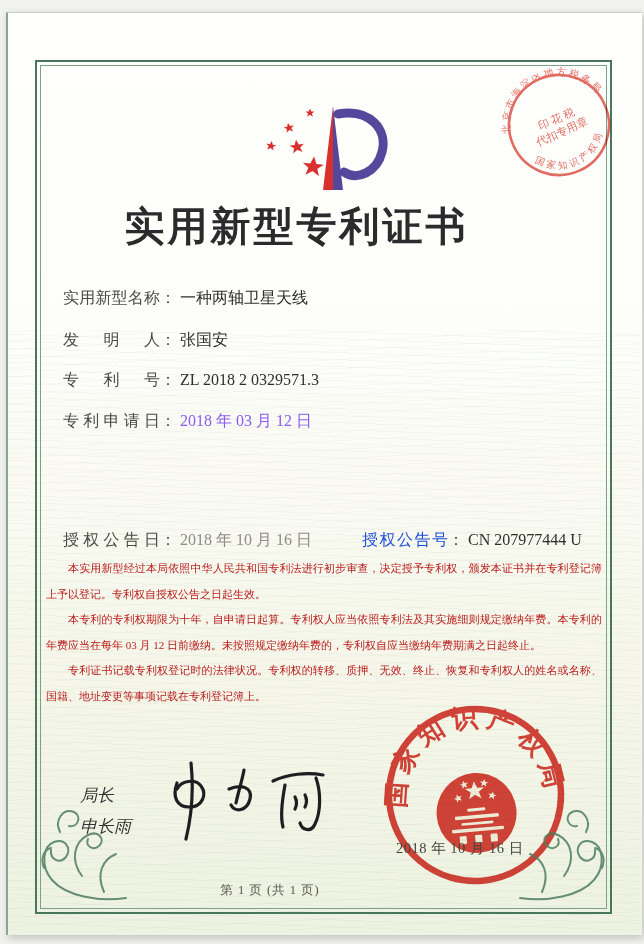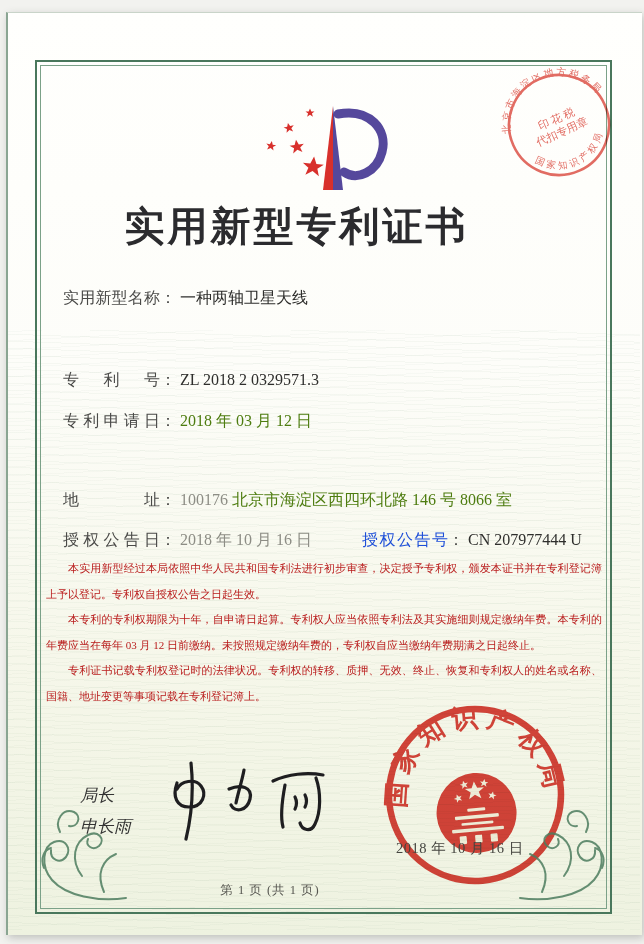--- a/index.html
+++ b/index.html
@@ -24,21 +24,21 @@
   
   .title{position:absolute;left:0;top:199px;width:593px;text-align:center;
     font-size:40px;font-weight:600;letter-spacing:3px;color:#2b2b2e;}
   
   .frow{position:absolute;left:63px;font-size:16px;color:#2f2f2f;white-space:nowrap;}
   .jlabel{display:inline-block;width:97px;text-align:justify;text-align-last:justify;
     color:#4a4a48;vertical-align:bottom;}
   .colon{color:#4a4a48;}
   .fval{color:#2e2e2c;}
   .fval-light{color:#8d8d85;}
-  .fval-mid{color:#4d7c0f;}
+  .fval-mid{color:#8b5cf6;}
   .grant-group{position:absolute;left:299px;top:0;white-space:nowrap;}
   .jlabel-5{display:inline-block;width:86px;text-align:justify;text-align-last:justify;color:#1d4ed8;}
   
   .body-text{position:absolute;left:46px;top:556px;width:556px;font-size:11px;
     line-height:25.5px;color:#b91c1c;text-align:justify;font-family:Liberation Serif, serif;}
   .body-text p{margin:0;text-indent:2em;}
   
   .director{position:absolute;left:80px;top:780px;font-size:17px;color:#333;line-height:31px;font-style:italic;}
   .sig{position:absolute;left:146px;top:756px;}
   
@@ -123,32 +123,31 @@
     <polygon points="73,6 83,90 73,90" fill="#55489c"></polygon>
     <path d="M 78 14 C 110 8 128 30 122 52 C 117 72 97 81 84 72" fill="none" stroke="#55489c" stroke-width="9" stroke-linecap="round"></path>
   </svg>
 
   <div class="title">实用新型专利证书</div>
 
   <div class="frow" style="top:288px">
     <span class="jlabel">实用新型名称</span><span class="colon">：</span>
     <span class="fval">一种两轴卫星天线</span>
   </div>
+  <div class="frow" style="top:330px">
+    <span class="jlabel">发明人</span><span class="colon">：</span>
+    <span class="fval">张国安</span>
+  </div>
   <div class="frow" style="top:370px">
     <span class="jlabel">专利号</span><span class="colon">：</span>
     <span class="fval">ZL 2018 2 0329571.3</span>
   </div>
   <div class="frow" style="top:411px">
     <span class="jlabel">专利申请日</span><span class="colon">：</span>
     <span class="fval fval-mid">2018 年 03 月 12 日</span>
-  </div>
-  <div class="frow" style="top:490px">
-    <span class="jlabel">地址</span><span class="colon">：</span>
-    <span class="fval fval-light">100176</span>
-    <span class="fval fval-mid">北京市海淀区西四环北路 146 号 8066 室</span>
   </div>
   <div class="frow" style="top:530px;width:540px">
     <span class="jlabel">授权公告日</span><span class="colon">：</span>
     <span class="fval fval-light">2018 年 10 月 16 日</span>
     <span class="grant-group">
       <span class="jlabel-5">授权公告号</span><span class="colon">：</span>
       <span class="fval">CN 207977444 U</span>
     </span>
   </div>
 

